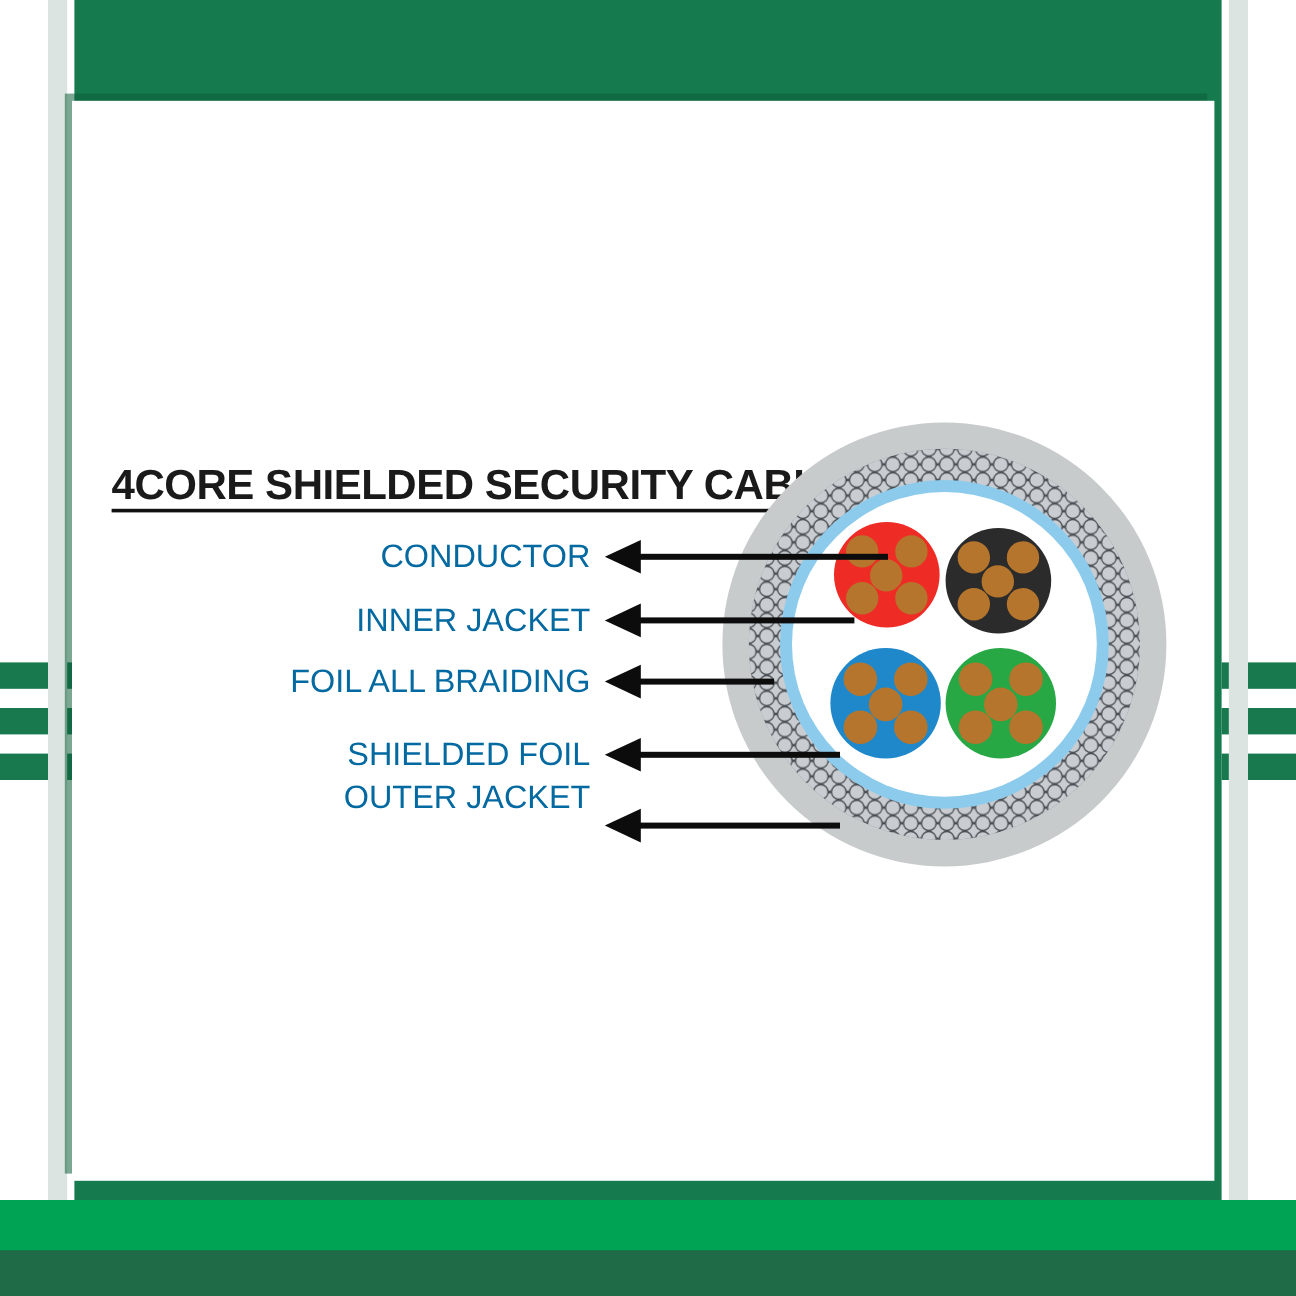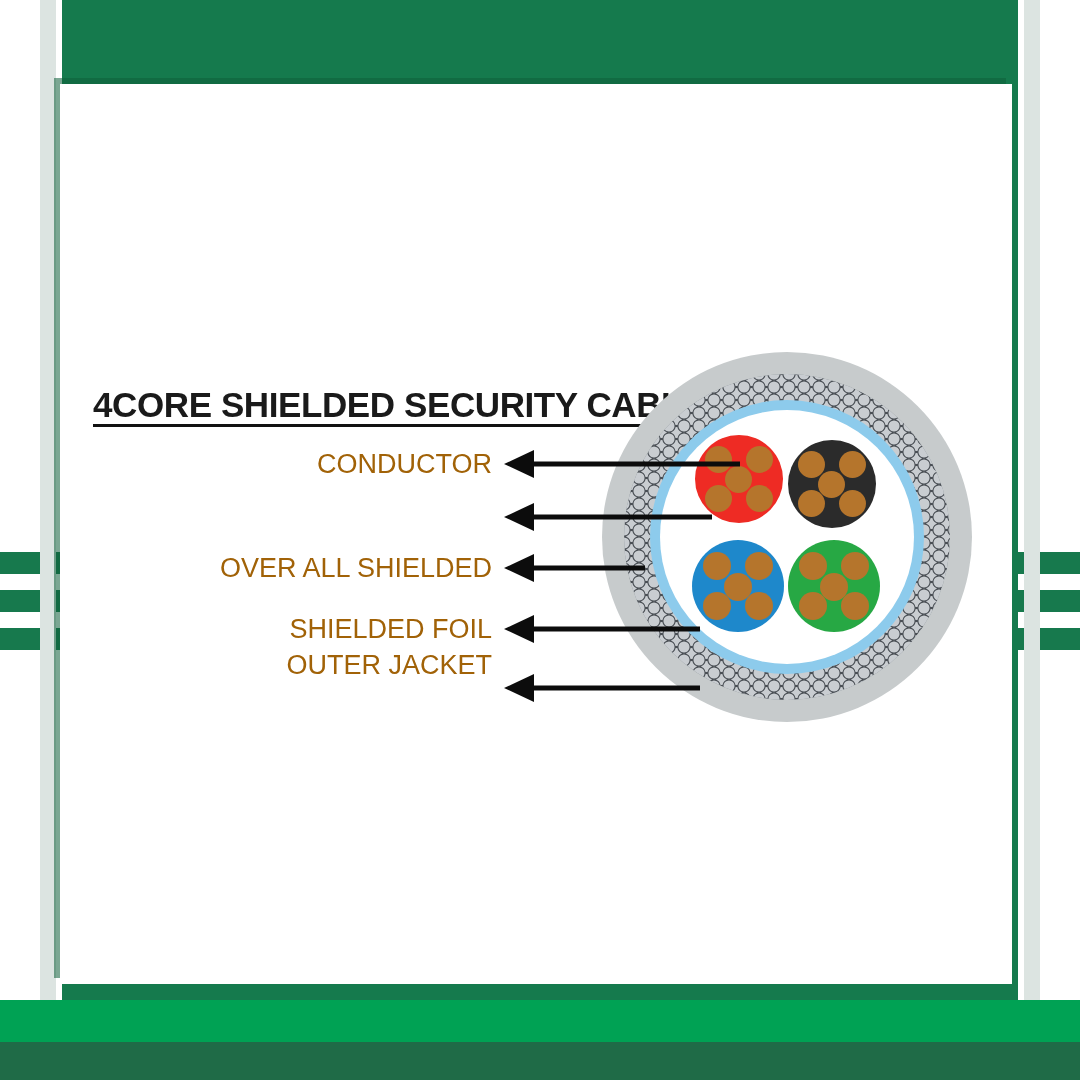--- a/index.html
+++ b/index.html
@@ -103,21 +103,21 @@
     top: 424px;
     width: 551px;
     height: 3px;
     background: #111;
   }
 
   
   .label {
     position: absolute;
     font-size: 27px;
-    color: #a16207;
+    color: #0369a1;
     white-space: nowrap;
     text-align: center;
     transform: translateY(-50%);
   }
 
   
   .arrow-line {
     position: absolute;
     height: 5px;
     background: #0c0c0c;
@@ -258,24 +258,25 @@
       <div class="strand" style="left:32px;top:33px;width:28px;height:28px"></div>
       <div class="strand" style="left:11px;top:52px;width:28px;height:28px"></div>
       <div class="strand" style="left:53px;top:52px;width:28px;height:28px"></div>
     </div>
   </div>
 
   <div class="label" style="top:464px;right:588px">CONDUCTOR</div>
   <div class="arrow-head" style="left:504px;top:464px"></div>
   <div class="arrow-line" style="left:532px;top:464px;width:208px"></div>
 
+  <div class="label" style="top:517px;right:588px">INNER JACKET</div>
   <div class="arrow-head" style="left:504px;top:517px"></div>
   <div class="arrow-line" style="left:532px;top:517px;width:180px"></div>
 
-  <div class="label" style="top:568px;right:588px">OVER ALL SHIELDED</div>
+  <div class="label" style="top:568px;right:588px">FOIL ALL BRAIDING</div>
   <div class="arrow-head" style="left:504px;top:568px"></div>
   <div class="arrow-line" style="left:532px;top:568px;width:113px"></div>
 
   <div class="label" style="top:629px;right:588px">SHIELDED FOIL</div>
   <div class="arrow-head" style="left:504px;top:629px"></div>
   <div class="arrow-line" style="left:532px;top:629px;width:168px"></div>
 
   <div class="label" style="top:665px;right:588px">OUTER JACKET</div>
   <div class="arrow-head" style="left:504px;top:688px"></div>
   <div class="arrow-line" style="left:532px;top:688px;width:168px"></div>

